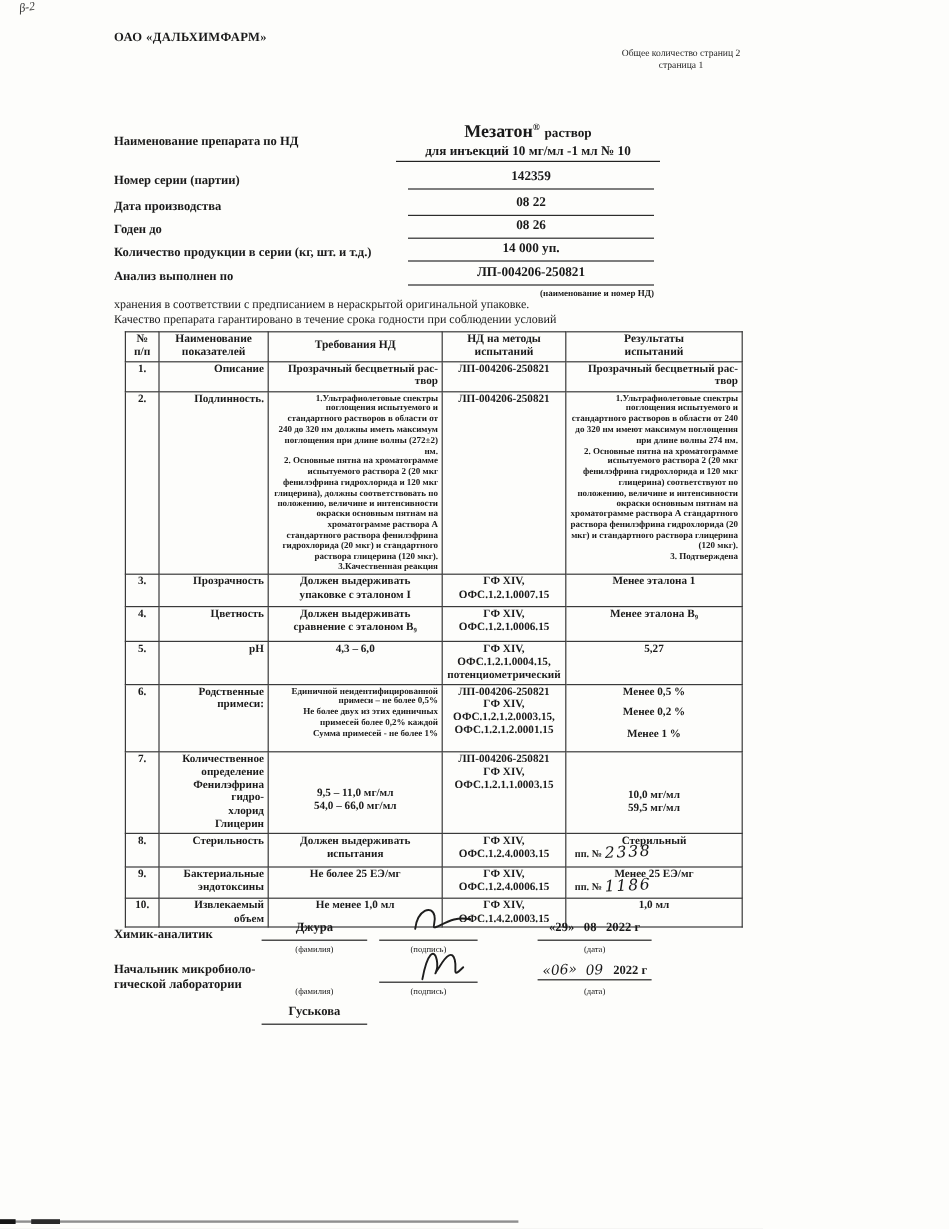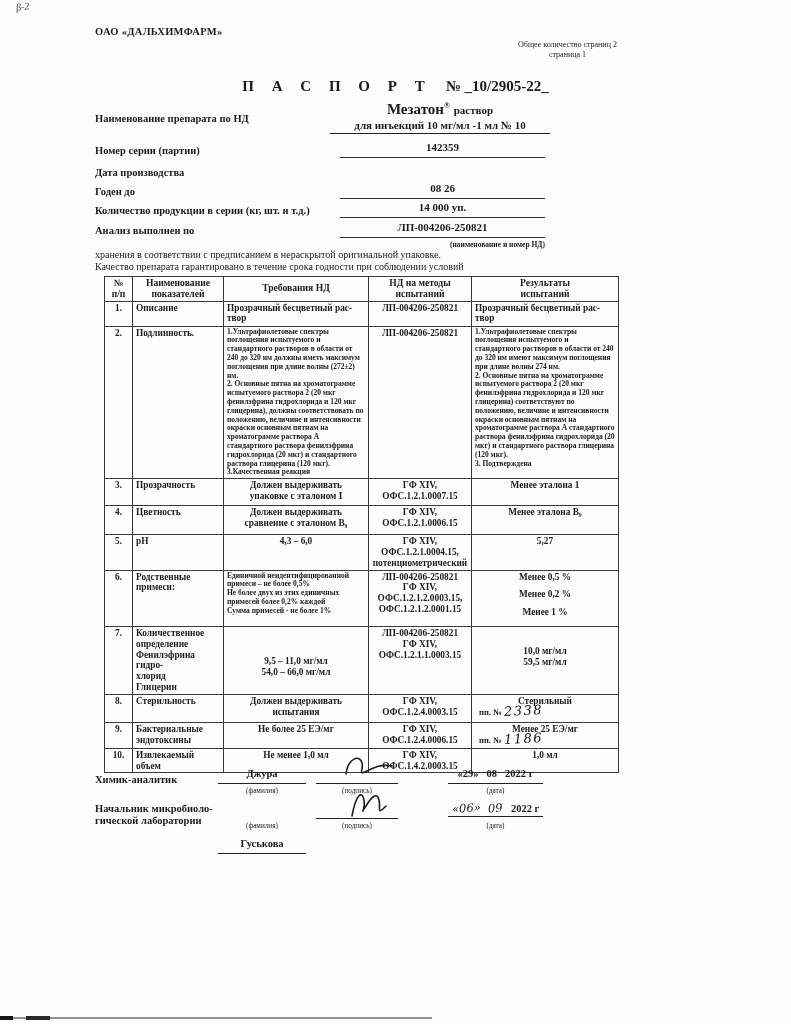--- a/index.html
+++ b/index.html
@@ -27,25 +27,25 @@
             border-bottom:1.4px solid #2c2c2c; }
   .fnote { left:340px; width:205px; text-align:right; font-size:7.5px; font-weight:bold; }
   .quality { left:95px; top:249px; width:490px; font-size:10px; line-height:11.5px; }
   
   .spec { left:104px; top:276px; }
   table { border-collapse:collapse; table-layout:fixed; width:514px; background:transparent; }
   th,td { border:1px solid #3a3a3a; padding:1px 3px; vertical-align:top; font-size:9.3px;
           line-height:10.8px; font-weight:bold; color:#1b1b1b; word-wrap:break-word; }
   th { text-align:center; vertical-align:middle; font-size:9.6px; }
   td.tc { text-align:center; }
-  td.tl { text-align:left; }
+  td.tl { text-align:right; }
   td.small div { font-size:7.5px; line-height:8.8px; font-weight:bold; }
   td.spread div { margin-bottom:7px; }
   td.pushdown div:first-child { margin-top:28px; }
-  td.pushdown2 div:first-child { margin-top:18px; }
+  td.pushdown2 div:first-child { margin-top:30px; }
   tr.hr1 td { height:25px; } tr.hr2 td { height:142px; } tr.hr3 td { height:27px; }
   tr.hr4 td { height:29px; } tr.hr5 td { height:33px; } tr.hr6 td { height:46px; }
   tr.hr7 td { height:64px; } tr.hr8 td { height:28px; } tr.hr9 td { height:26px; }
   tr.hr10 td { height:18px;margin-left:15px; }
   .pp-line { text-align:left; padding-left:4px; margin-top:-1px; }
   .pp { font-size:8.5px; font-weight:bold; }
   .hand { font-family:"DejaVu Serif",serif; font-style:italic; font-weight:normal; font-size:13px;
           letter-spacing:1.5px; display:inline-block; transform:rotate(-3deg); color:#161616; }
   
   .sig-role { left:95px; font-size:10.5px; font-weight:bold; line-height:12px; }
@@ -72,37 +72,35 @@
 
   <div class="abs corner-mark">β-2</div>
 
   <div class="abs company">ОАО «ДАЛЬХИМФАРМ»</div>
 
   <div class="abs pageinfo">
     <div>Общее количество страниц  2</div>
     <div>страница 1</div>
   </div>
 
-  <div class="abs title">
-    <span class="tw">П А С П О Р Т</span><span>№ _10/2905-22_</span>
-  </div>
 
   <div class="abs name-label">Наименование препарата по НД</div>
 
   <div class="abs name-block">
     <div class="nv1"><span class="b">Мезатон</span><sup>®</sup>
       <span class="suffix">раствор</span>
     </div>
     <div class="nv2">для инъекций 10 мг/мл -1 мл № 10</div>
   </div>
 
   <div class="abs flabel" style="top:145px">Номер серии (партии)</div>
   <div class="abs fvalue" style="top:141px">142359</div>
 
   <div class="abs flabel" style="top:167px">Дата производства</div>
+  <div class="abs fvalue" style="top:163px">08 22</div>
 
   <div class="abs flabel" style="top:186px">Годен до</div>
   <div class="abs fvalue" style="top:182px">08 26</div>
 
   <div class="abs flabel" style="top:205px">Количество продукции в серии (кг, шт. и т.д.)</div>
   <div class="abs fvalue" style="top:201px">14 000   уп.</div>
 
   <div class="abs flabel" style="top:225px">Анализ выполнен по</div>
   <div class="abs fvalue" style="top:221px">ЛП-004206-250821</div>
   <div class="abs fnote" style="top:240px">(наименование и номер НД)</div>

